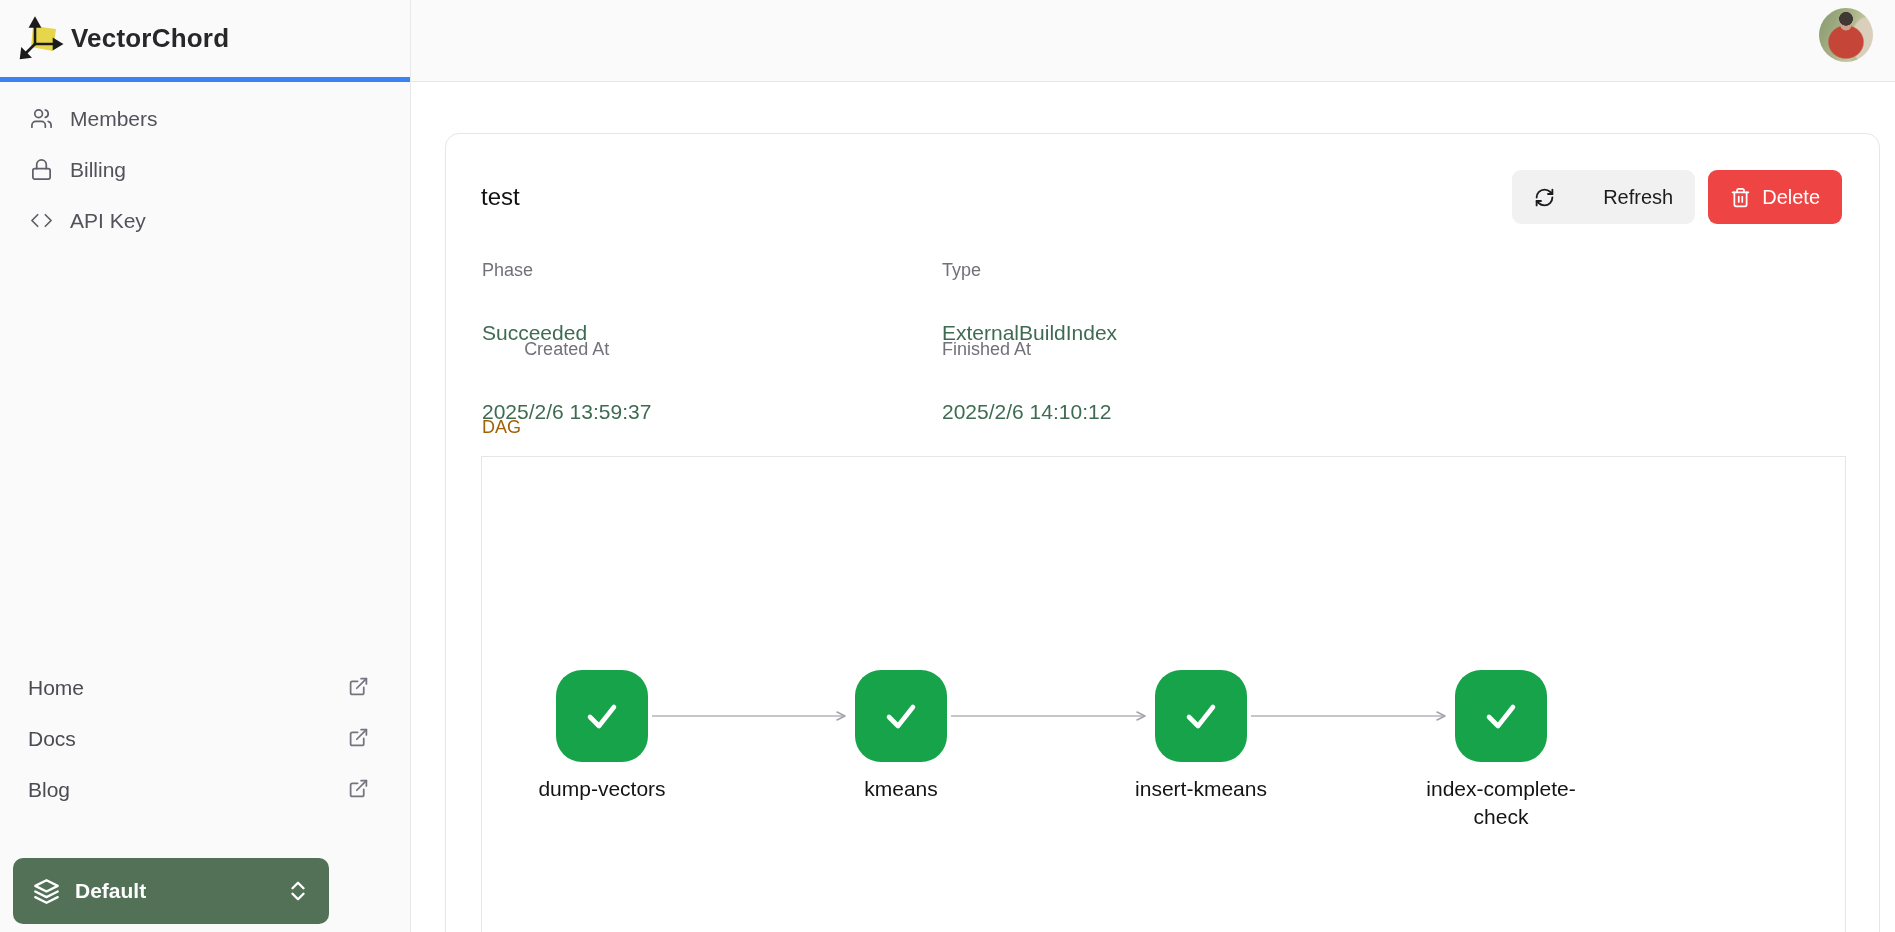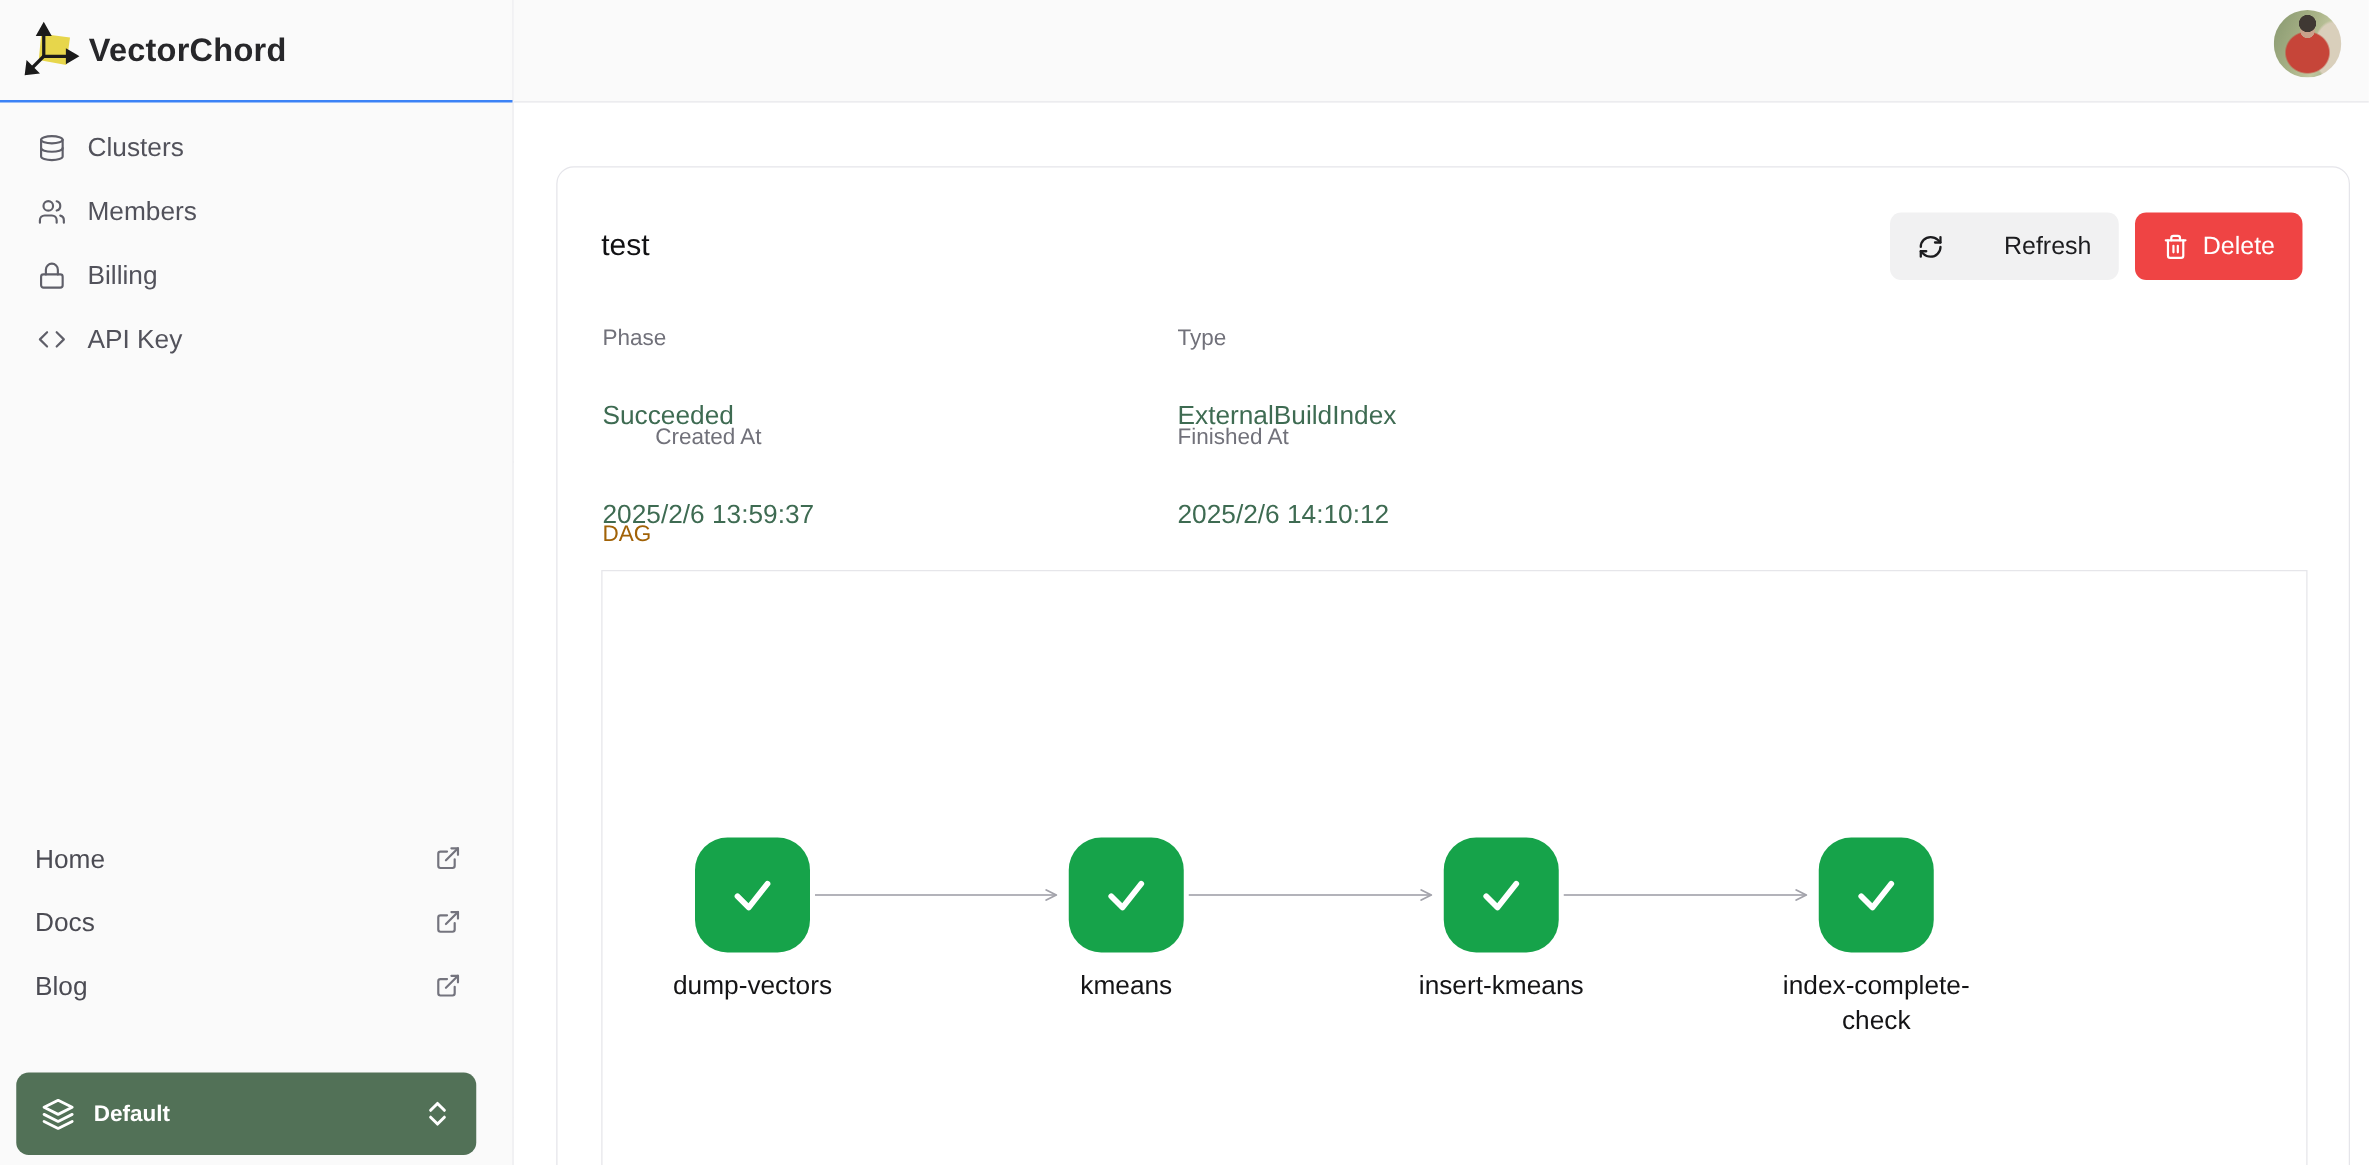--- a/index.html
+++ b/index.html
@@ -11,45 +11,45 @@
   }
   svg { display:block; }
 
   
   .sidebar {
     position:fixed; left:0; top:0; width:411px; height:932px;
     background:#fafafa; border-right:1px solid #e8e8ec;
   }
   .logo-row {
     position:absolute; top:0; left:0; right:0; height:82px;
-    border-bottom:2px solid #3b82f6;
+    border-bottom:5px solid #3b82f6;
     display:flex; align-items:center; padding-left:18px; gap:7px;
   }
   .brand-name { font-size:26px; font-weight:600; color:#27272a; letter-spacing:.2px; }
 
   .nav { position:absolute; top:93px; left:0; right:0; }
   .nav-item {
     height:51px; display:flex; align-items:center;
     padding-left:30px; gap:17px;
     color:#52525b; font-size:21px; cursor:pointer;
   }
   .nav-item .nicon { width:23px; height:23px; color:#5f5f69; }
 
   .ext-links { position:absolute; top:676px; left:0; right:0; }
   .ext-link {
     height:51px; display:flex; align-items:flex-start; justify-content:space-between;
     padding:0 41px 0 28px; color:#4b4b53; font-size:21px; cursor:pointer;
   }
   .ext-link .eicon { width:21px; height:21px; color:#74747e; }
 
   .workspace-btn {
-    position:absolute; left:13px; top:858px; width:368px; height:66px;
+    position:absolute; left:13px; top:858px; width:316px; height:66px;
     border:none; border-radius:10px; background:#527157; color:#fff;
     display:flex; align-items:center; padding:0 20px; gap:15px;
-    font-size:18px; font-weight:600; font-family:inherit; cursor:pointer;
+    font-size:21px; font-weight:600; font-family:inherit; cursor:pointer;
   }
   .workspace-btn .wicon { width:27px; height:27px; }
   .workspace-btn .chev { margin-left:auto; width:22px; height:26px; }
 
   
   .main { position:fixed; left:411px; top:0; width:1484px; height:932px; background:#fff; }
   .topbar {
     position:absolute; top:0; left:0; right:0; height:82px;
     background:#fafafa; border-bottom:1px solid #e8e8ec;
   }
@@ -127,28 +127,20 @@
           <polygon points="43,28 36,23.8 36,32.2"></polygon>
           <line x1="17" y1="28" x2="8" y2="37"></line>
           <polygon points="3.2,41.8 4.2,33.8 11.2,40.8"></polygon>
         </g>
       </svg>
     </span>
     <span class="brand-name">VectorChord</span>
   </div>
 
   <nav class="nav">
-    <div class="nav-item">
-      <svg class="nicon" viewBox="0 0 24 24" fill="none" stroke="currentColor" stroke-width="1.8" stroke-linecap="round" stroke-linejoin="round">
-        <ellipse cx="12" cy="5" rx="9" ry="3"></ellipse>
-          <path d="M3 5v14a9 3 0 0 0 18 0V5"></path>
-          <path d="M3 12a9 3 0 0 0 18 0"></path>
-      </svg>
-      <span>Clusters</span>
-    </div>
     <div class="nav-item">
       <svg class="nicon" viewBox="0 0 24 24" fill="none" stroke="currentColor" stroke-width="1.8" stroke-linecap="round" stroke-linejoin="round">
         <path d="M16 21v-2a4 4 0 0 0-4-4H6a4 4 0 0 0-4 4v2"></path>
           <circle cx="9" cy="7" r="4"></circle>
           <path d="M22 21v-2a4 4 0 0 0-3-3.87"></path>
           <path d="M16 3.13a4 4 0 0 1 0 7.75"></path>
       </svg>
       <span>Members</span>
     </div>
     <div class="nav-item">

